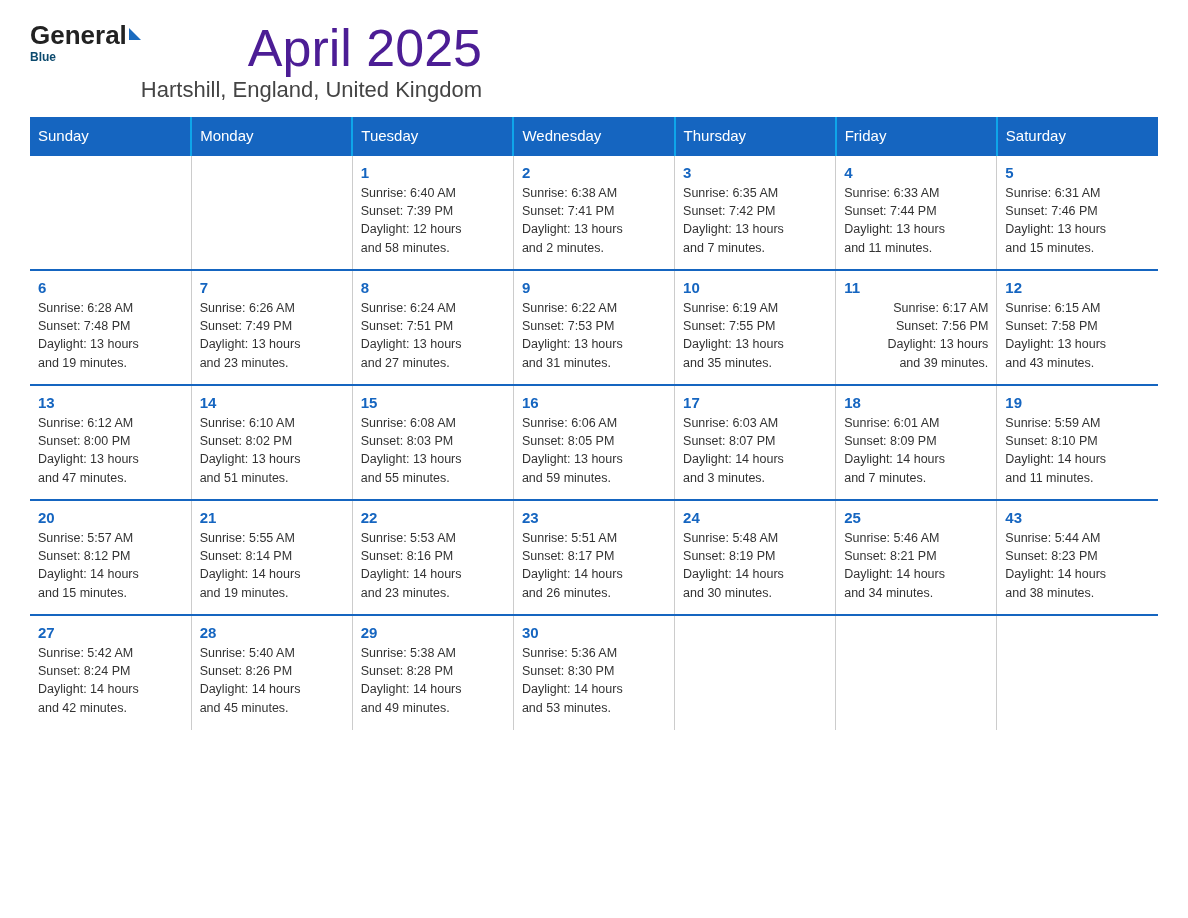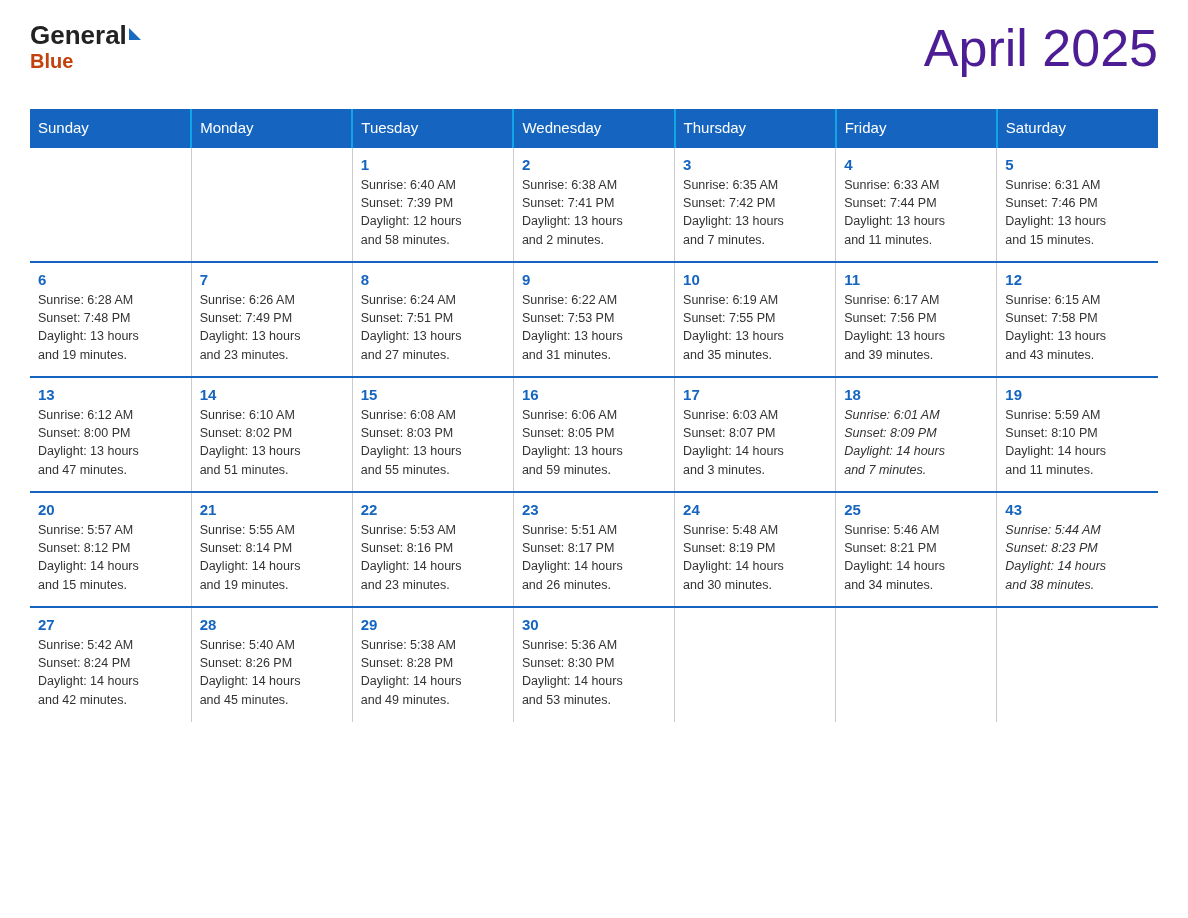--- a/index.html
+++ b/index.html
@@ -4,33 +4,32 @@
   <style>
     * { box-sizing: border-box; margin: 0; padding: 0; }
     body {
       font-family: Arial, sans-serif;
       background: #fff;
       padding: 20px 30px;
       color: #222;
     }
     .header {
       display: flex;
-      justify-content: space-between;
       align-items: flex-start;
-      margin-bottom: 32px;
+      margin-bottom: 14px;
     }
     .logo {
       display: flex;
       flex-direction: column;
       align-items: flex-start;
     }
     .logo-text-blue {
-      font-size: 20px;
+      font-size: 12px;
       font-weight: bold;
-      color: #c2410c;
+      color: #0c4a6e;
       line-height: 1;
     }
     .title-block {
       text-align: right;
     }
     .title-block h1 {
       font-size: 52px;
       font-weight: normal;
       color: #4c1d95;
       line-height: 1.1;
@@ -109,20 +108,21 @@
 <div class="header">
   <div class="logo">
     <div class="logo-row">
       <span class="logo-general">General</span>
       <span class="logo-arrow"></span>
     </div>
     <span class="logo-text-blue">Blue</span>
   </div>
   <div class="title-block">
     <h1>April 2025</h1>
+    <h2>Hartshill, England, United Kingdom</h2>
   </div>
 </div>
 
 <table>
   <thead>
     <tr>
     <th>Sunday</th>
         <th>Monday</th>
         <th>Tuesday</th>
         <th>Wednesday</th>
@@ -202,21 +202,21 @@
         </td>
         <td>
           <span class="day-num">10</span>
           <div class="day-info" style="white-space: pre-line;">Sunrise: 6:19 AM
 Sunset: 7:55 PM
 Daylight: 13 hours
 and 35 minutes.</div>
         </td>
         <td>
           <span class="day-num">11</span>
-          <div class="day-info" style="white-space: pre-line;">Sunrise: 6:17 AM
+          <div class="day-info" style="white-space: pre-line; text-align: right;">Sunrise: 6:17 AM
 Sunset: 7:56 PM
 Daylight: 13 hours
 and 39 minutes.</div>
         </td>
         <td>
           <span class="day-num">12</span>
           <div class="day-info" style="white-space: pre-line;">Sunrise: 6:15 AM
 Sunset: 7:58 PM
 Daylight: 13 hours
 and 43 minutes.</div>
@@ -253,21 +253,21 @@
         </td>
         <td>
           <span class="day-num">17</span>
           <div class="day-info" style="white-space: pre-line;">Sunrise: 6:03 AM
 Sunset: 8:07 PM
 Daylight: 14 hours
 and 3 minutes.</div>
         </td>
         <td>
           <span class="day-num">18</span>
-          <div class="day-info" style="white-space: pre-line; font-style: italic;">Sunrise: 6:01 AM
+          <div class="day-info" style="white-space: pre-line;">Sunrise: 6:01 AM
 Sunset: 8:09 PM
 Daylight: 14 hours
 and 7 minutes.</div>
         </td>
         <td>
           <span class="day-num">19</span>
           <div class="day-info" style="white-space: pre-line;">Sunrise: 5:59 AM
 Sunset: 8:10 PM
 Daylight: 14 hours
 and 11 minutes.</div>
@@ -311,21 +311,21 @@
         </td>
         <td>
           <span class="day-num">25</span>
           <div class="day-info" style="white-space: pre-line;">Sunrise: 5:46 AM
 Sunset: 8:21 PM
 Daylight: 14 hours
 and 34 minutes.</div>
         </td>
         <td>
           <span class="day-num">43</span>
-          <div class="day-info" style="white-space: pre-line; font-style: italic;">Sunrise: 5:44 AM
+          <div class="day-info" style="white-space: pre-line;">Sunrise: 5:44 AM
 Sunset: 8:23 PM
 Daylight: 14 hours
 and 38 minutes.</div>
         </td>
       </tr>
       <tr>
         <td>
           <span class="day-num">27</span>
           <div class="day-info" style="white-space: pre-line;">Sunrise: 5:42 AM
 Sunset: 8:24 PM

